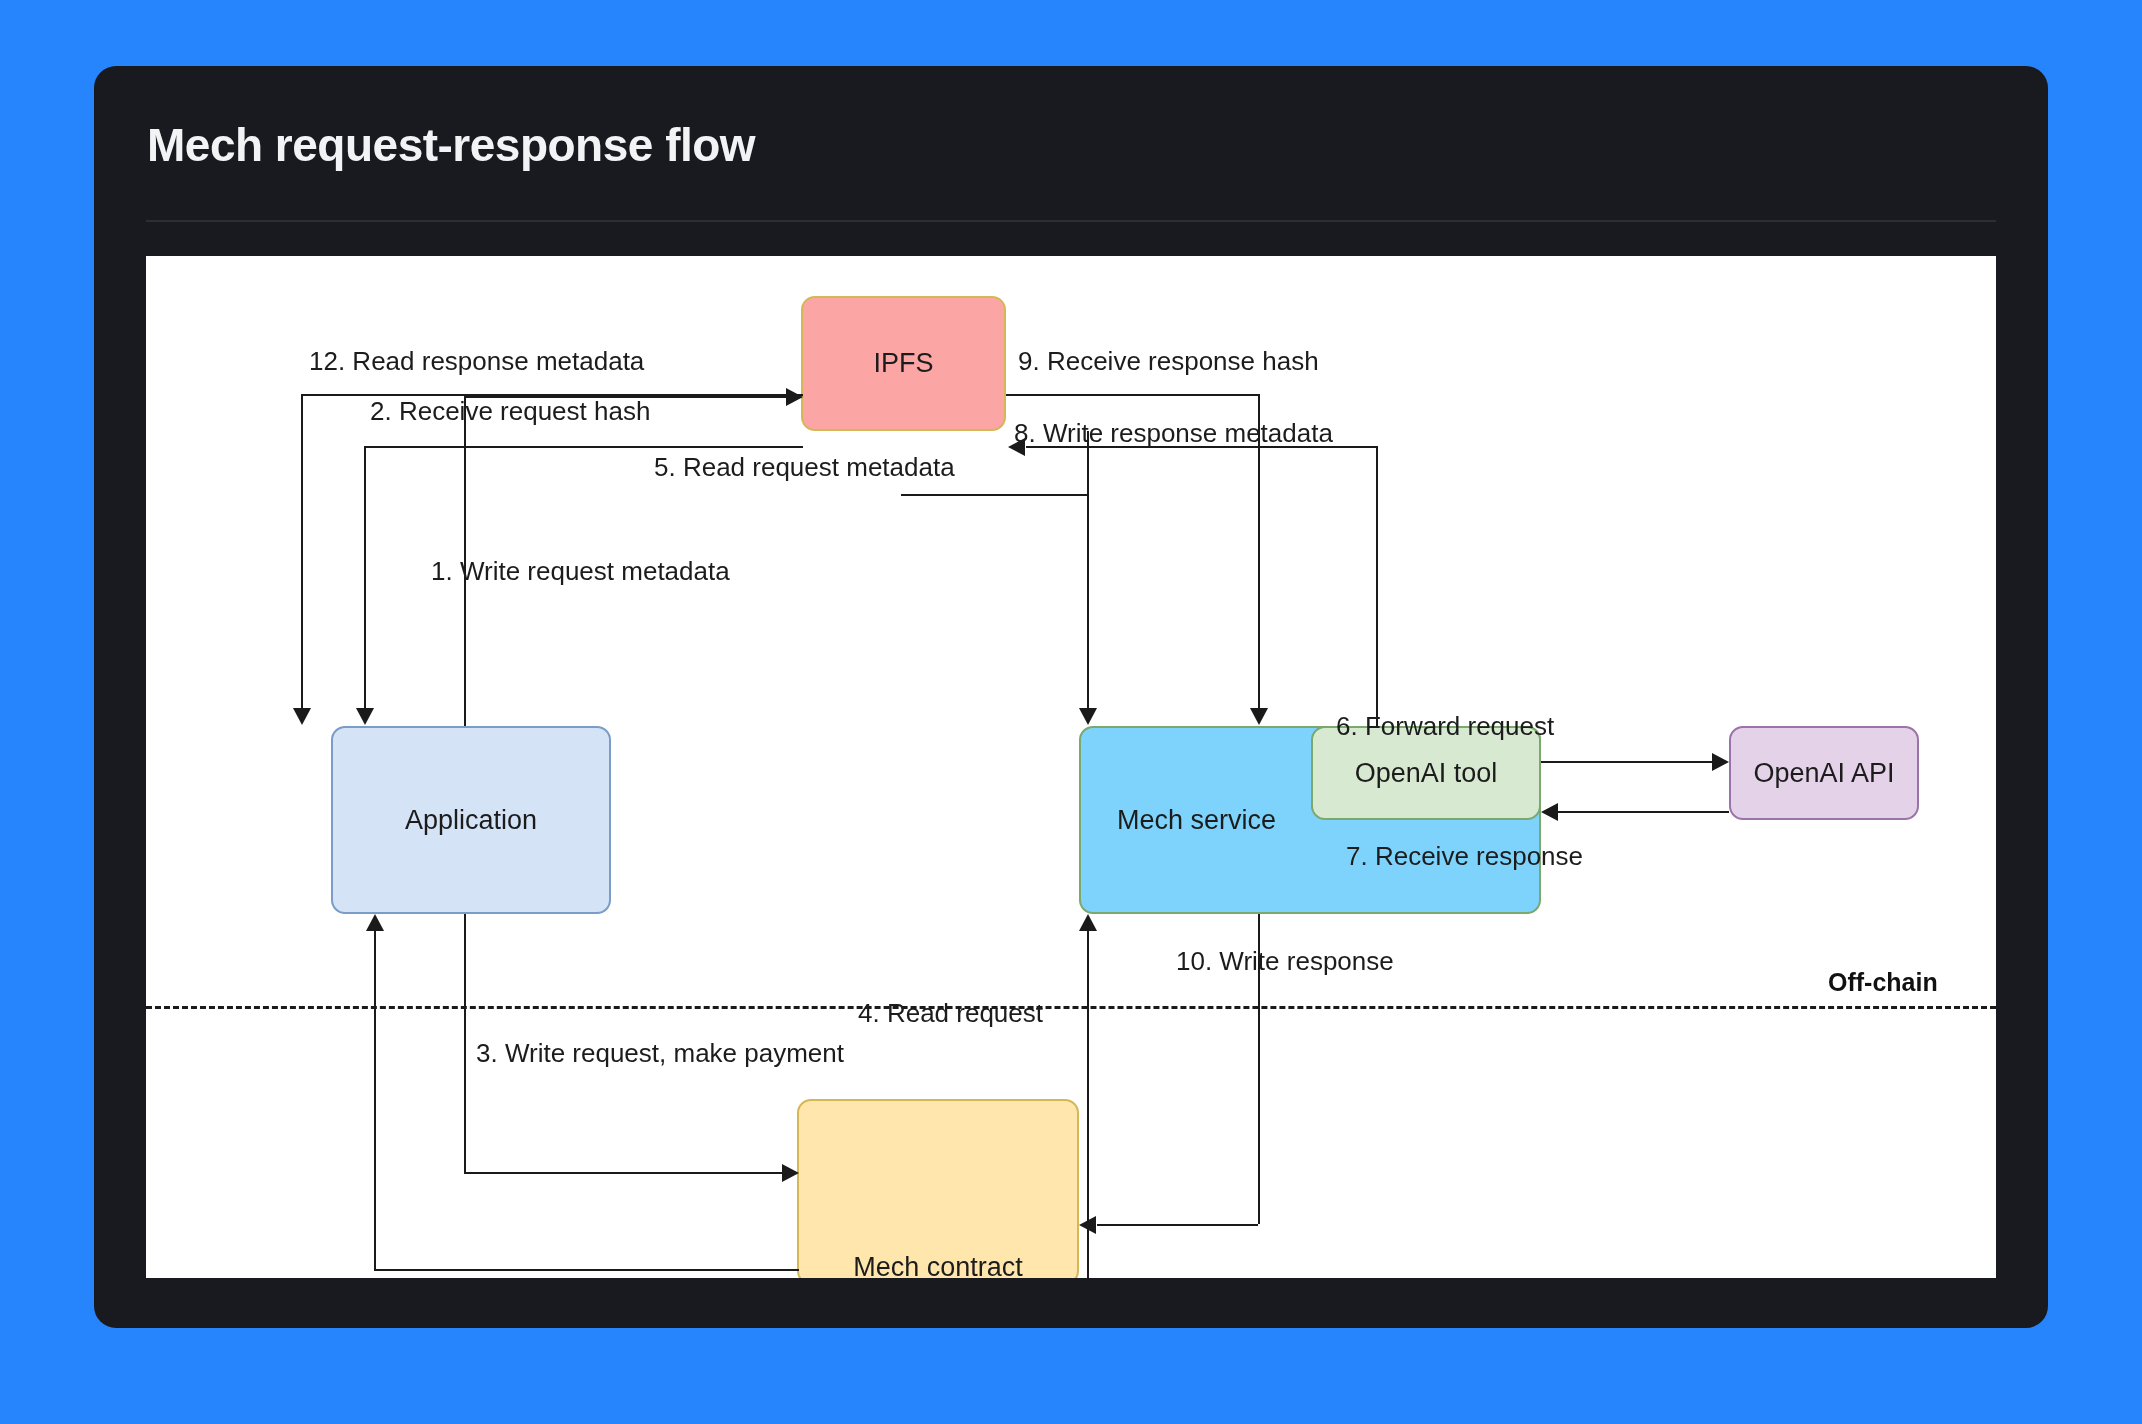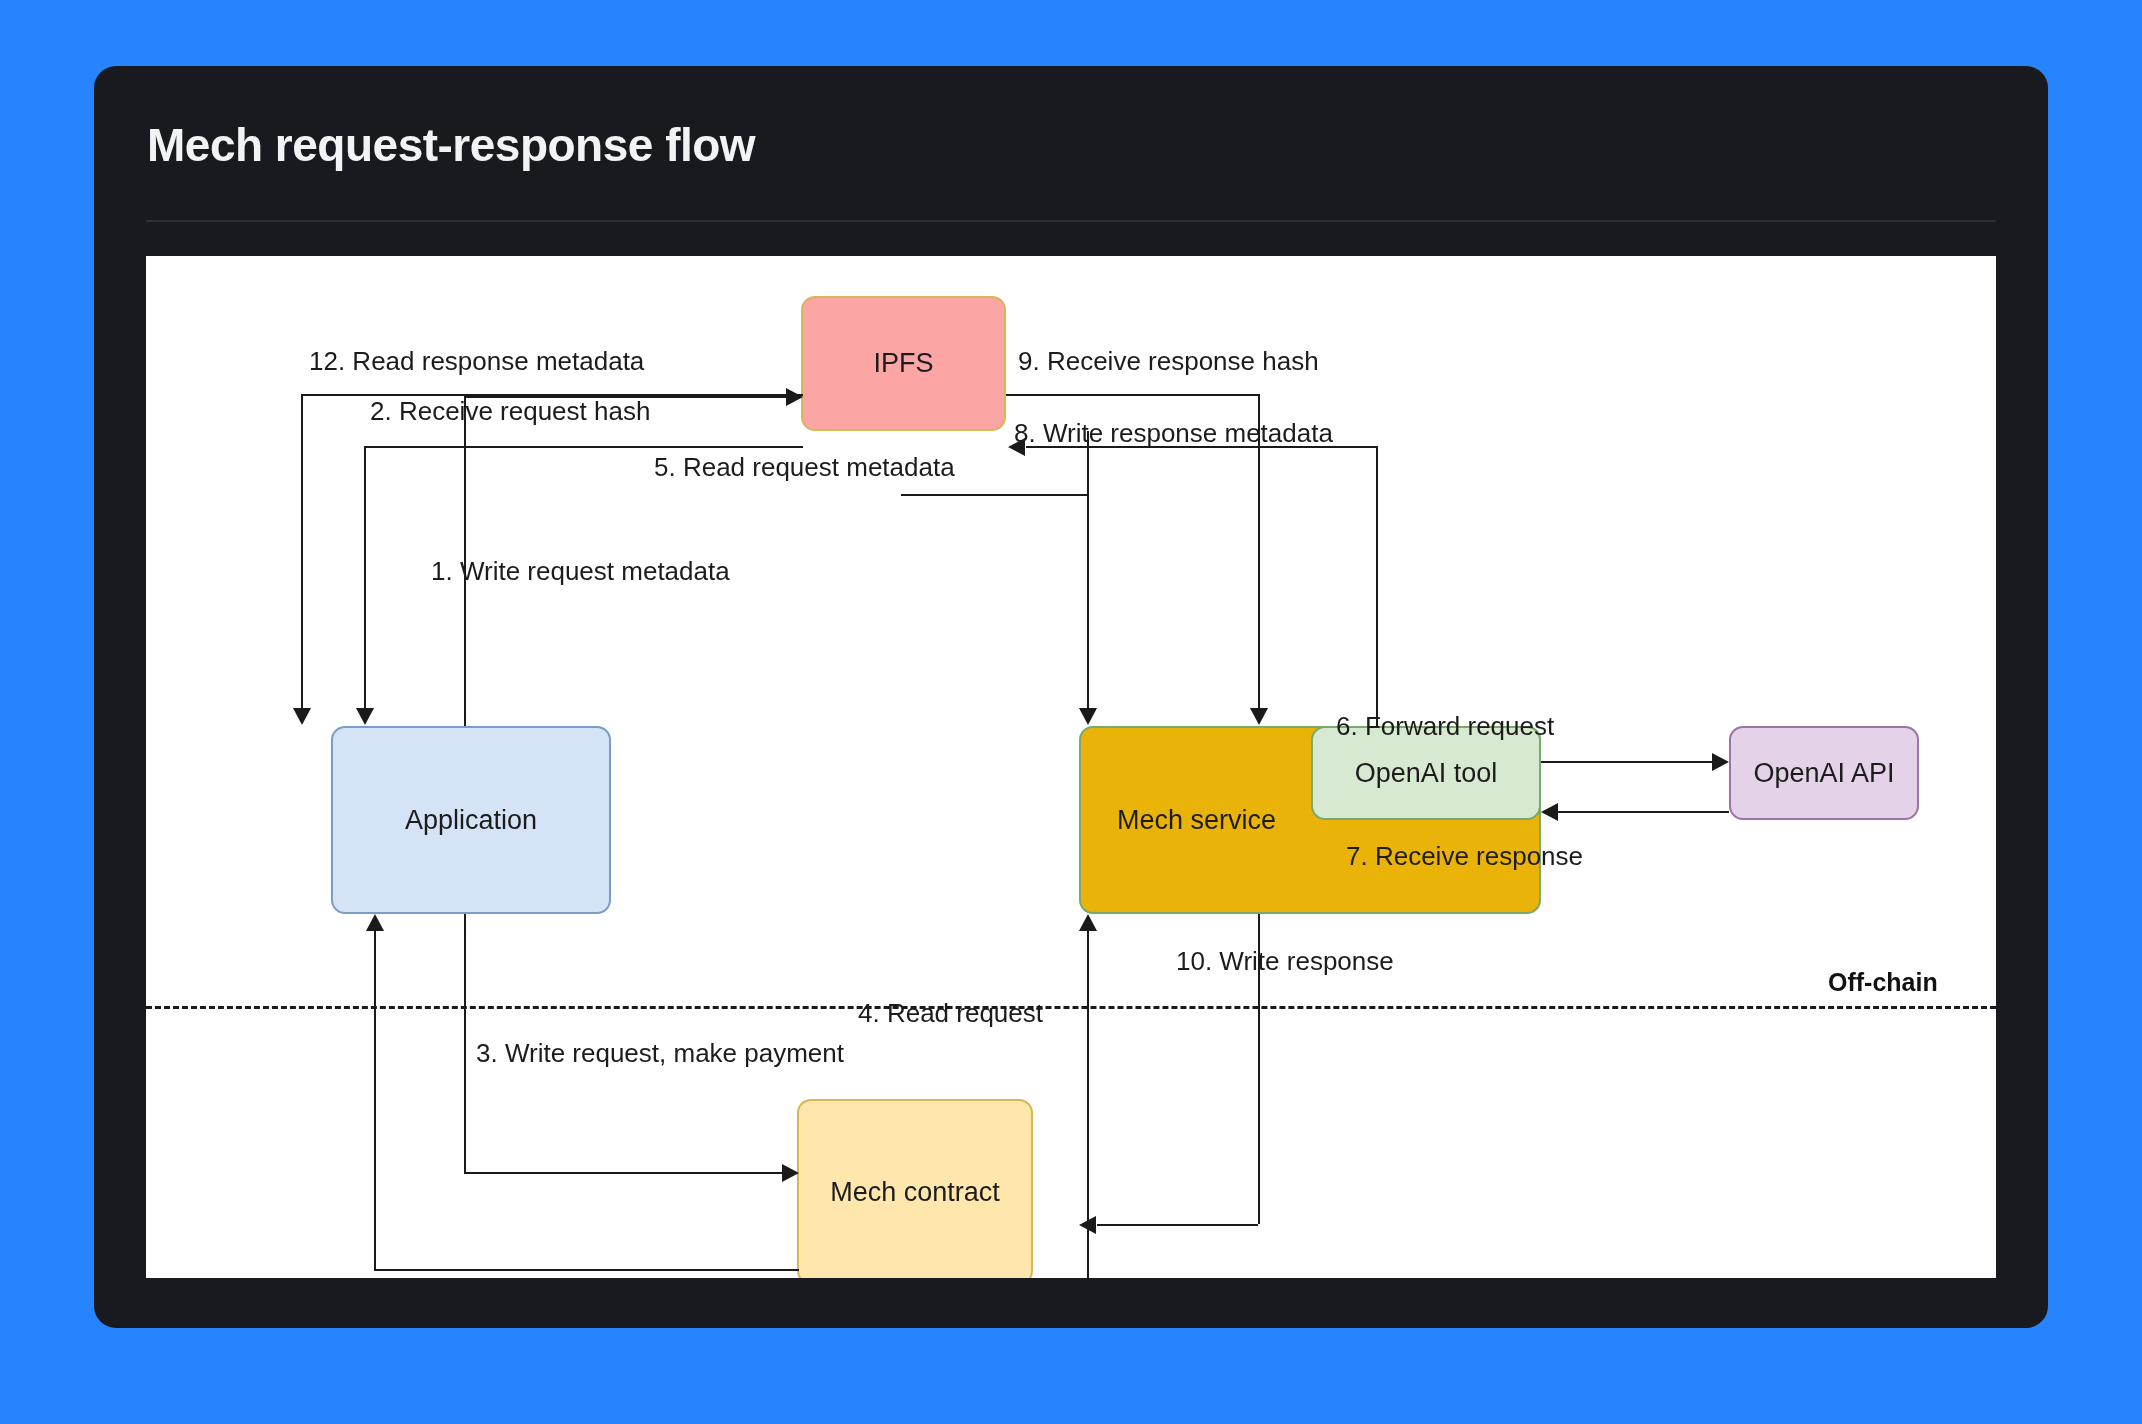--- a/index.html
+++ b/index.html
@@ -35,21 +35,21 @@
   
   .node{
     position:absolute;box-sizing:border-box;
     border-radius:14px;border:2px solid;
     display:flex;align-items:center;justify-content:center;
     font-size:27px;color:#1c1c1c;text-align:center;
   }
   .n-ipfs{background:#fca5a5;border-color:#d6b656;}
   .n-mechcontract{background:#ffe6ad;border-color:#d6b656;}
   .n-app{background:#d5e3f7;border-color:#7a9cc6;}
-  .n-mech{background:#eab308;border-color:#7aa86d;text-align:center;}
+  .n-mech{background:#7dd3fc;border-color:#7aa86d;text-align:center;}
   .n-tool{background:#d7e9d0;border-color:#7aa86d;}
   .n-openaiapi{background:#e4d2e8;border-color:#9a73ab;}
 
   
   .ln{position:absolute;background:#1a1a1a;}
   .lh{height:2px;}
   .lv{width:2px;}
   .arrow{position:absolute;width:0;height:0;}
   .ar-right{border-top:9px solid transparent;border-bottom:9px solid transparent;border-left:17px solid #1a1a1a;}
   .ar-left{border-top:9px solid transparent;border-bottom:9px solid transparent;border-right:17px solid #1a1a1a;}
@@ -97,21 +97,21 @@
 
       <div class="node n-tool" style="left:1165px;top:470px;width:230px;height:94px;">
         <span>OpenAI tool</span>
       </div>
 
 
       <div class="node n-openaiapi" style="left:1583px;top:470px;width:190px;height:94px;">
         <span>OpenAI API</span>
       </div>
 
-      <div class="node n-mechcontract" style="left:651px;top:843px;width:236px;height:186px;">
+      <div class="node n-mechcontract" style="left:651px;top:843px;width:282px;height:186px;align-items:flex-end;">
         <span>Mech contract</span>
       </div>
 
       <div class="divider"></div>
 
       <div class="zonelabel" style="left:1682px;top:712px;">Off-chain</div>
 
       <div class="ln lh" style="left:155px;top:138px;width:502px;"></div>
       <div class="ln lv" style="left:155px;top:138px;height:316px;"></div>
       <div class="arrow ar-down" style="left:147px;top:452px;"></div>

